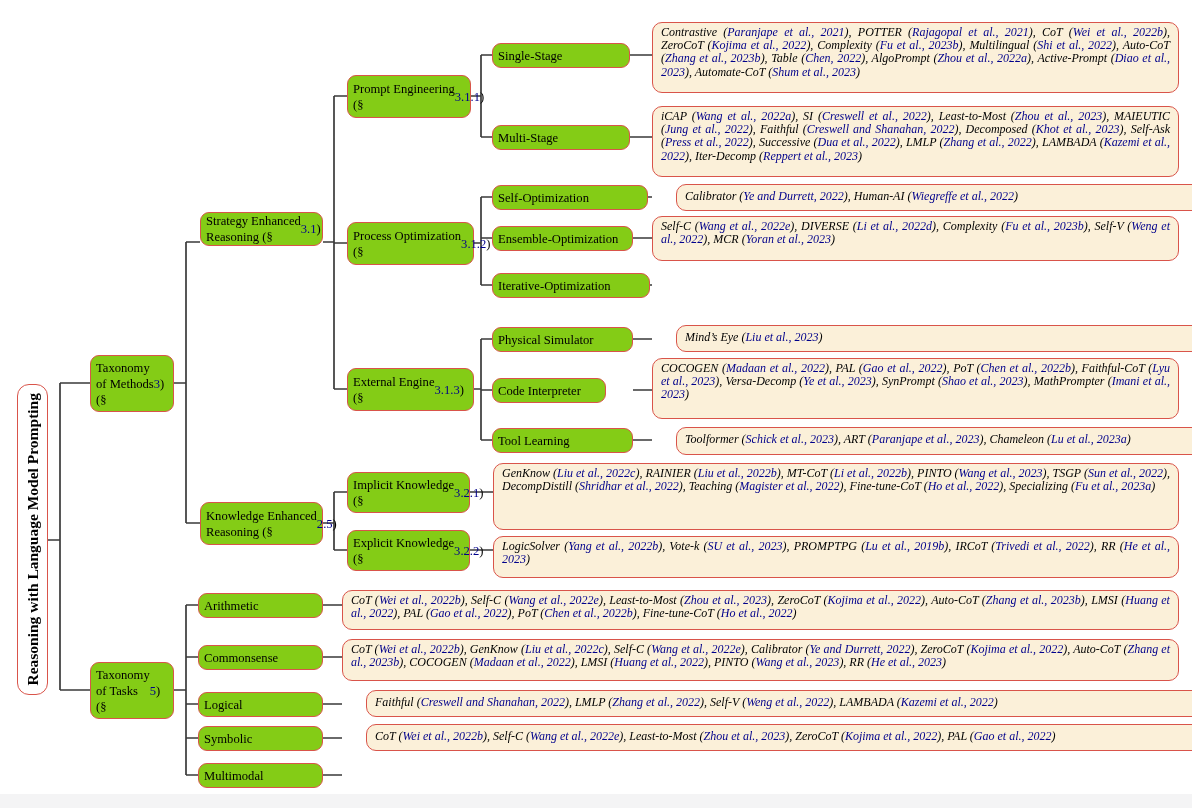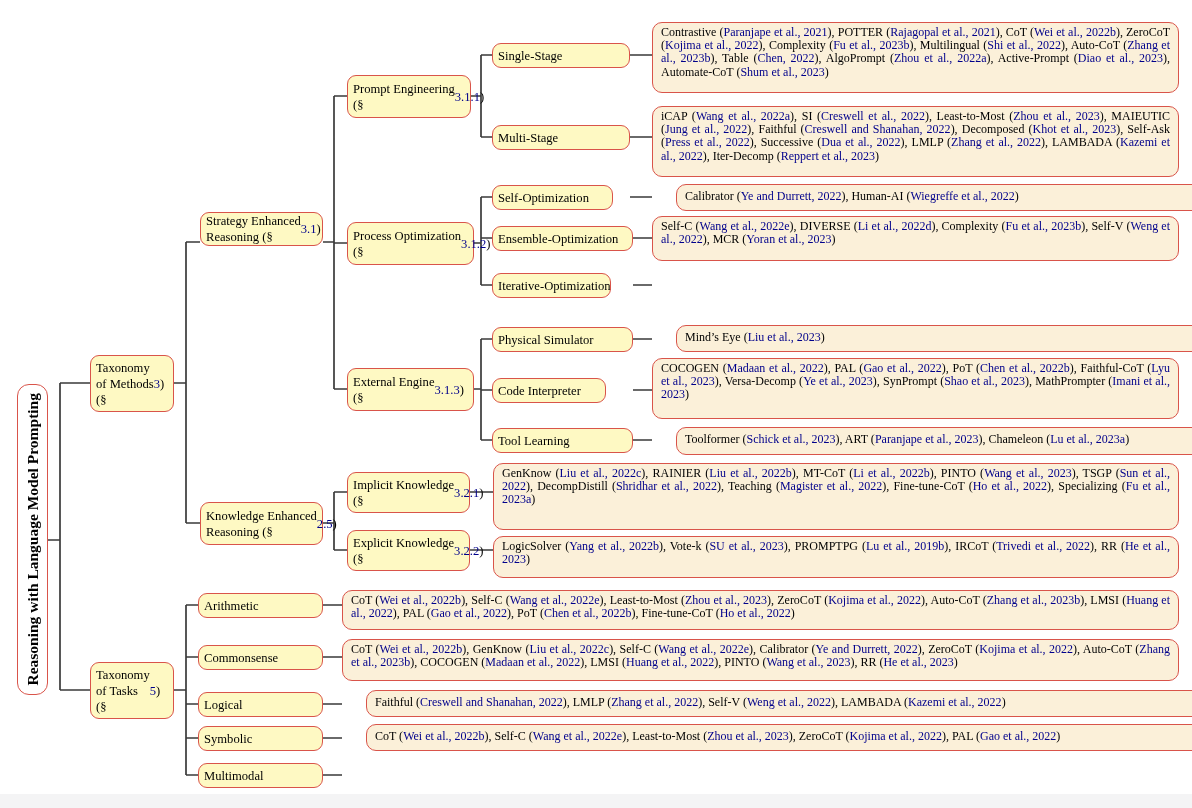--- a/index.html
+++ b/index.html
@@ -1,31 +1,31 @@
 <!DOCTYPE html>
 <html><head>
 <meta charset="utf-8">
 <style>
   html,body{margin:0;padding:0;background:#ffffff;}
   #stage{
     position:relative;width:1192px;height:808px;background:#ffffff;
     font-family:"Liberation Serif", serif;color:#000;overflow:hidden;
   }
   .node{
-    position:absolute;box-sizing:border-box;background:#fef9c3;
+    position:absolute;box-sizing:border-box;background:#84cc16;
     border:1.5px solid #d9544a;border-radius:9px;
     display:flex;align-items:center;
     padding:5px 5px;font-size:12.6px;line-height:16px;
     white-space:pre;color:#000;
   }
   .leaf{
     position:absolute;box-sizing:border-box;background:#fbf0d9;
     border:1.5px solid #d9544a;border-radius:10px;
     padding:3px 8px;font-size:12px;line-height:13.2px;
-    text-align:justify;color:#000;overflow:hidden;
+    text-align:justify;color:#000;overflow:hidden;font-style:italic;
   }
   .leaf.v1{padding-top:5px;margin-left:24px;}
   .root{
     position:absolute;box-sizing:border-box;background:#ffffff;
     border:1.5px solid #d9544a;border-radius:12px;
     display:flex;align-items:center;justify-content:center;
   }
   .root span{
     writing-mode:vertical-rl;transform:rotate(180deg);
     white-space:nowrap;font-weight:bold;font-size:15.5px;
@@ -77,23 +77,23 @@
 (§<span class="cite">3.1.2</span>)</div>
   <div class="node" style="left:347px;top:368px;width:127px;height:43px">External Engine
 (§<span class="cite">3.1.3</span>)</div>
   <div class="node" style="left:347px;top:472px;width:123px;height:41px">Implicit Knowledge
 (§<span class="cite">3.2.1</span>)</div>
   <div class="node" style="left:347px;top:530px;width:123px;height:41px">Explicit Knowledge
 (§<span class="cite">3.2.2</span>)</div>
 
   <div class="node" style="left:492px;top:43px;width:138px;height:25px">Single-Stage</div>
   <div class="node" style="left:492px;top:125px;width:138px;height:25px">Multi-Stage</div>
-  <div class="node" style="left:492px;top:185px;width:121px;height:25px">Self-Optimization</div>
+  <div class="node" style="left:492px;top:185px;width:156px;height:25px">Self-Optimization</div>
   <div class="node" style="left:492px;top:226px;width:141px;height:25px">Ensemble-Optimization</div>
-  <div class="node" style="left:492px;top:273px;width:119px;height:25px">Iterative-Optimization</div>
+  <div class="node" style="left:492px;top:273px;width:158px;height:25px">Iterative-Optimization</div>
   <div class="node" style="left:492px;top:327px;width:141px;height:25px">Physical Simulator</div>
   <div class="node" style="left:492px;top:378px;width:114px;height:25px">Code Interpreter</div>
   <div class="node" style="left:492px;top:428px;width:141px;height:25px">Tool Learning</div>
 
   <div class="node" style="left:198px;top:593px;width:125px;height:25px">Arithmetic</div>
   <div class="node" style="left:198px;top:645px;width:125px;height:25px">Commonsense</div>
   <div class="node" style="left:198px;top:692px;width:125px;height:25px">Logical</div>
   <div class="node" style="left:198px;top:726px;width:125px;height:25px">Symbolic</div>
   <div class="node" style="left:198px;top:763px;width:125px;height:25px">Multimodal</div>
 

